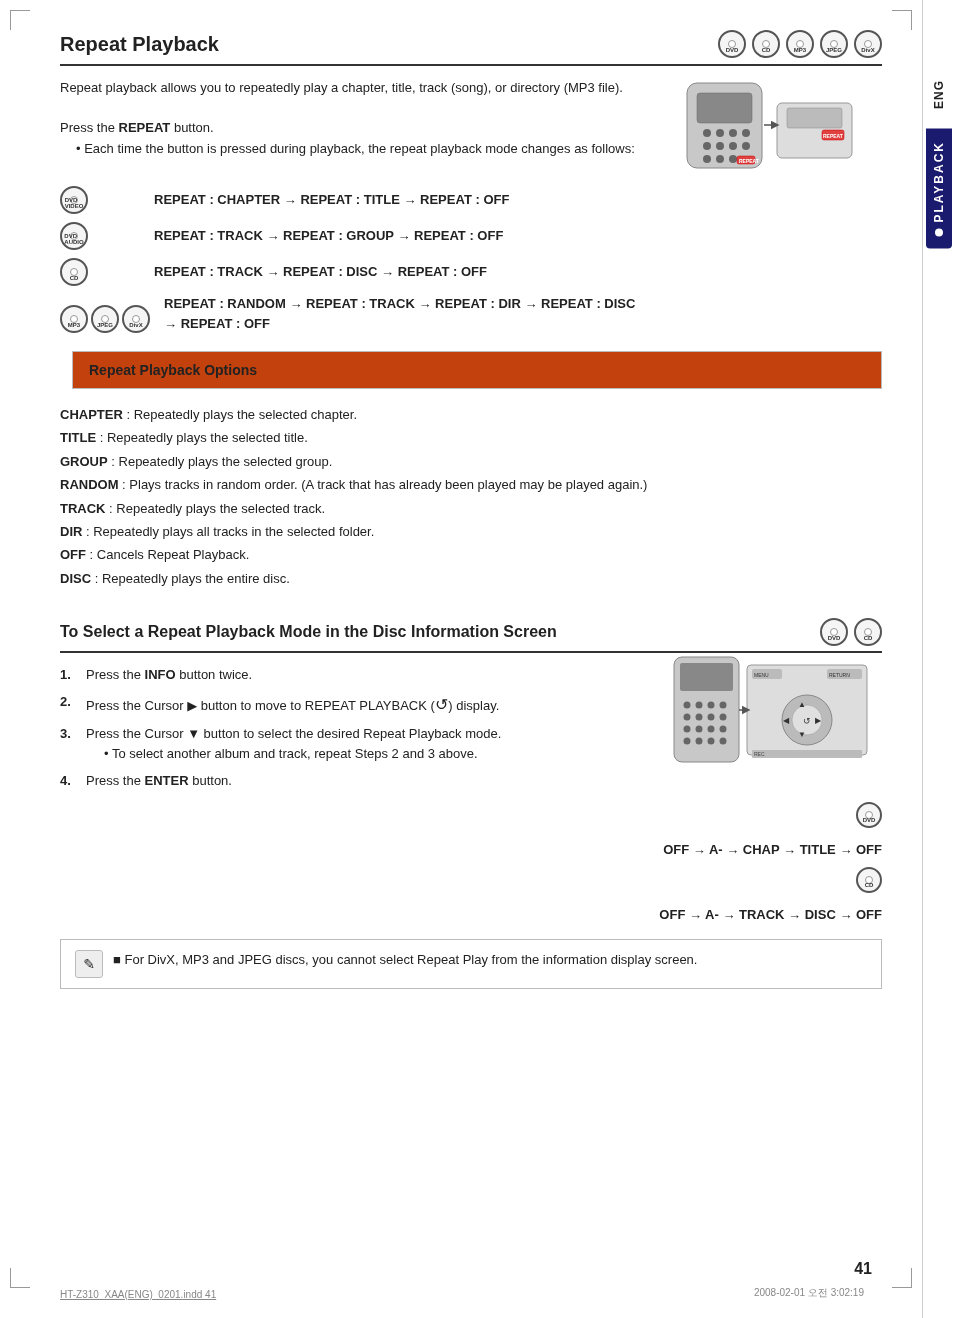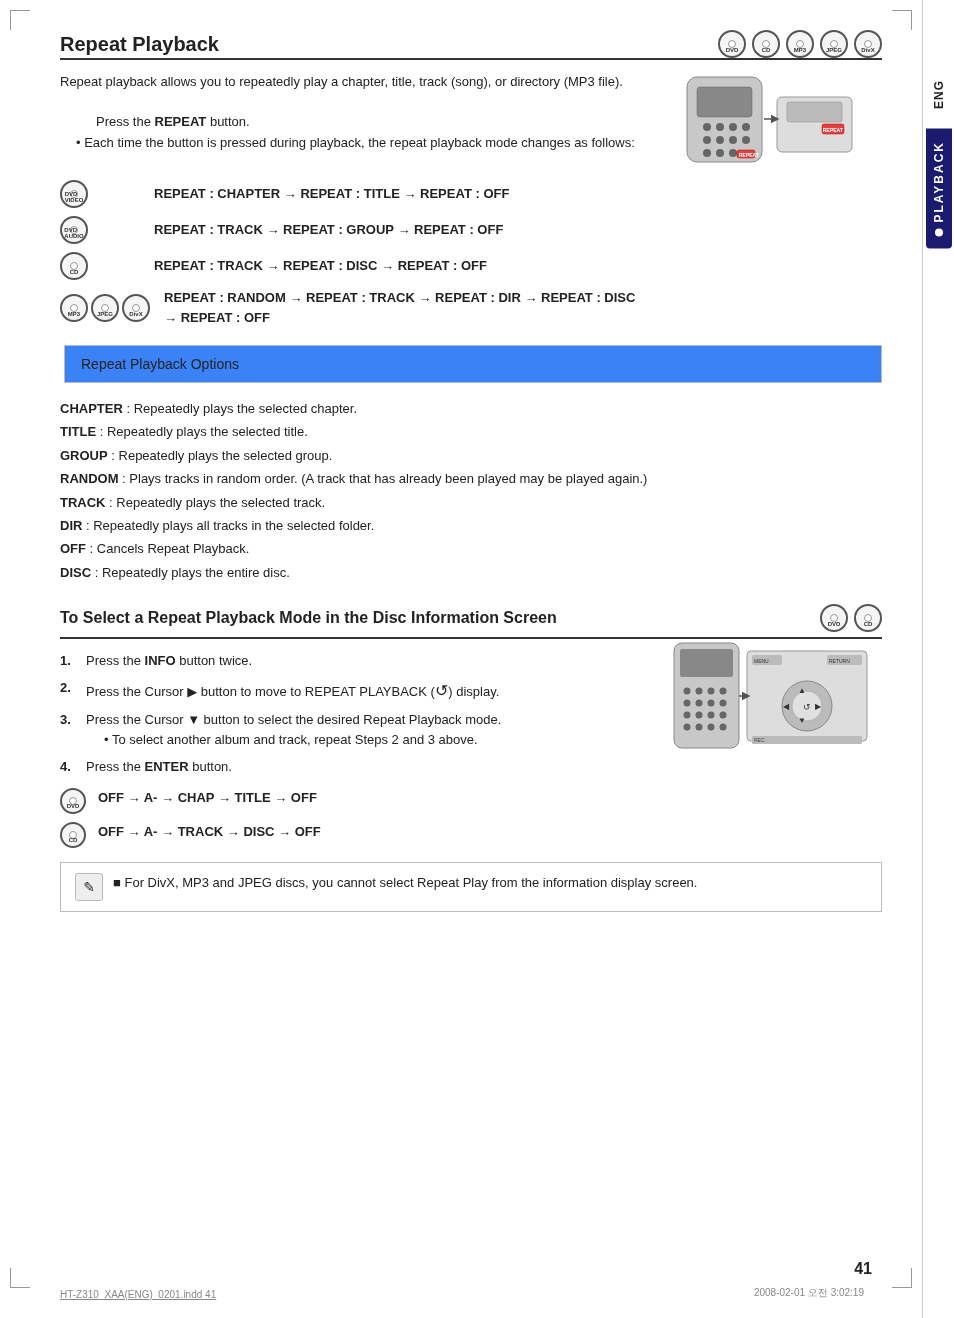--- a/index.html
+++ b/index.html
@@ -75,20 +75,21 @@
     .corner-tl { top: 10px; left: 10px; border-right: none; border-bottom: none; }
     .corner-tr { top: 10px; right: 42px; border-left: none; border-bottom: none; }
     .corner-bl { bottom: 30px; left: 10px; border-right: none; border-top: none; }
     .corner-br { bottom: 30px; right: 42px; border-left: none; border-top: none; }
 
     
     .section-heading {
       font-size: 20px;
       font-weight: bold;
       border-bottom: 2px solid #333;
+      padding-bottom: 6px;
       margin-bottom: 12px;
       display: flex;
       align-items: center;
       justify-content: space-between;
     }
     .disc-icons-row {
       display: flex;
       gap: 6px;
       align-items: center;
     }
@@ -125,21 +126,20 @@
 
     
     .intro-text {
       font-size: 13px;
       line-height: 1.6;
       margin-bottom: 6px;
     }
     .press-repeat {
       font-size: 13px;
       margin-bottom: 4px;
-      margin-left: 36px;
     }
     .bullet-text {
       font-size: 13px;
       line-height: 1.5;
       padding-left: 16px;
       margin-bottom: 14px;
     }
     strong { font-weight: bold; }
 
     
@@ -174,31 +174,31 @@
     }
     .repeat-flow-text {
       font-size: 13px;
       font-weight: bold;
       line-height: 1.5;
       flex: 1;
     }
 
     
     .options-box {
-      background: #3b82f6;
+      background: #c2410c;
       border: 1px solid #bbb;
       padding: 10px 16px;
-      margin: 18px 0 14px 4px;
+      margin: 18px 0 14px 12px;
       font-size: 14px;
-      font-weight: normal;
+      font-weight: bold;
     }
 
     
     .options-list {
-      margin-bottom: 20px;
+      margin-bottom: 28px;
       line-height: 1.8;
     }
     .options-list p {
       font-size: 13px;
     }
 
     
     .section2-heading {
       font-size: 16px;
       font-weight: bold;
@@ -242,23 +242,24 @@
       margin-top: -10px;
     }
 
     
     .flow-section {
       clear: both;
       margin-top: 10px;
     }
     .flow-row {
       display: flex;
-      align-items: flex-start;
+      align-items: flex-end;
       gap: 12px;
       margin-bottom: 8px;
+      flex-direction: column;
     }
 
     
     .note-box {
       border: 1px solid #bbb;
       padding: 10px 14px;
       margin-top: 14px;
       display: flex;
       gap: 10px;
       align-items: flex-start;
@@ -415,21 +416,21 @@
         <div class="repeat-icon-set">
           <div class="disc-icon">
               <span>CD</span>
             </div>
         </div>
         <div class="repeat-flow-text">
           <strong>REPEAT : TRACK</strong> → <strong>REPEAT : DISC</strong> → <strong>REPEAT : OFF</strong>
         </div>
       </div>
 
-      <div class="repeat-row" style="align-items:center;">
+      <div class="repeat-row" style="align-items:flex-end;">
         <div class="repeat-icon-set" style="flex-direction:column; gap:2px;">
           <div style="display:flex; gap:3px;">
             <div class="disc-icon">
                 <span>MP3</span>
               </div>
             <div class="disc-icon">
                 <span>JPEG</span>
               </div>
             <div class="disc-icon">
                 <span>DivX</span>

